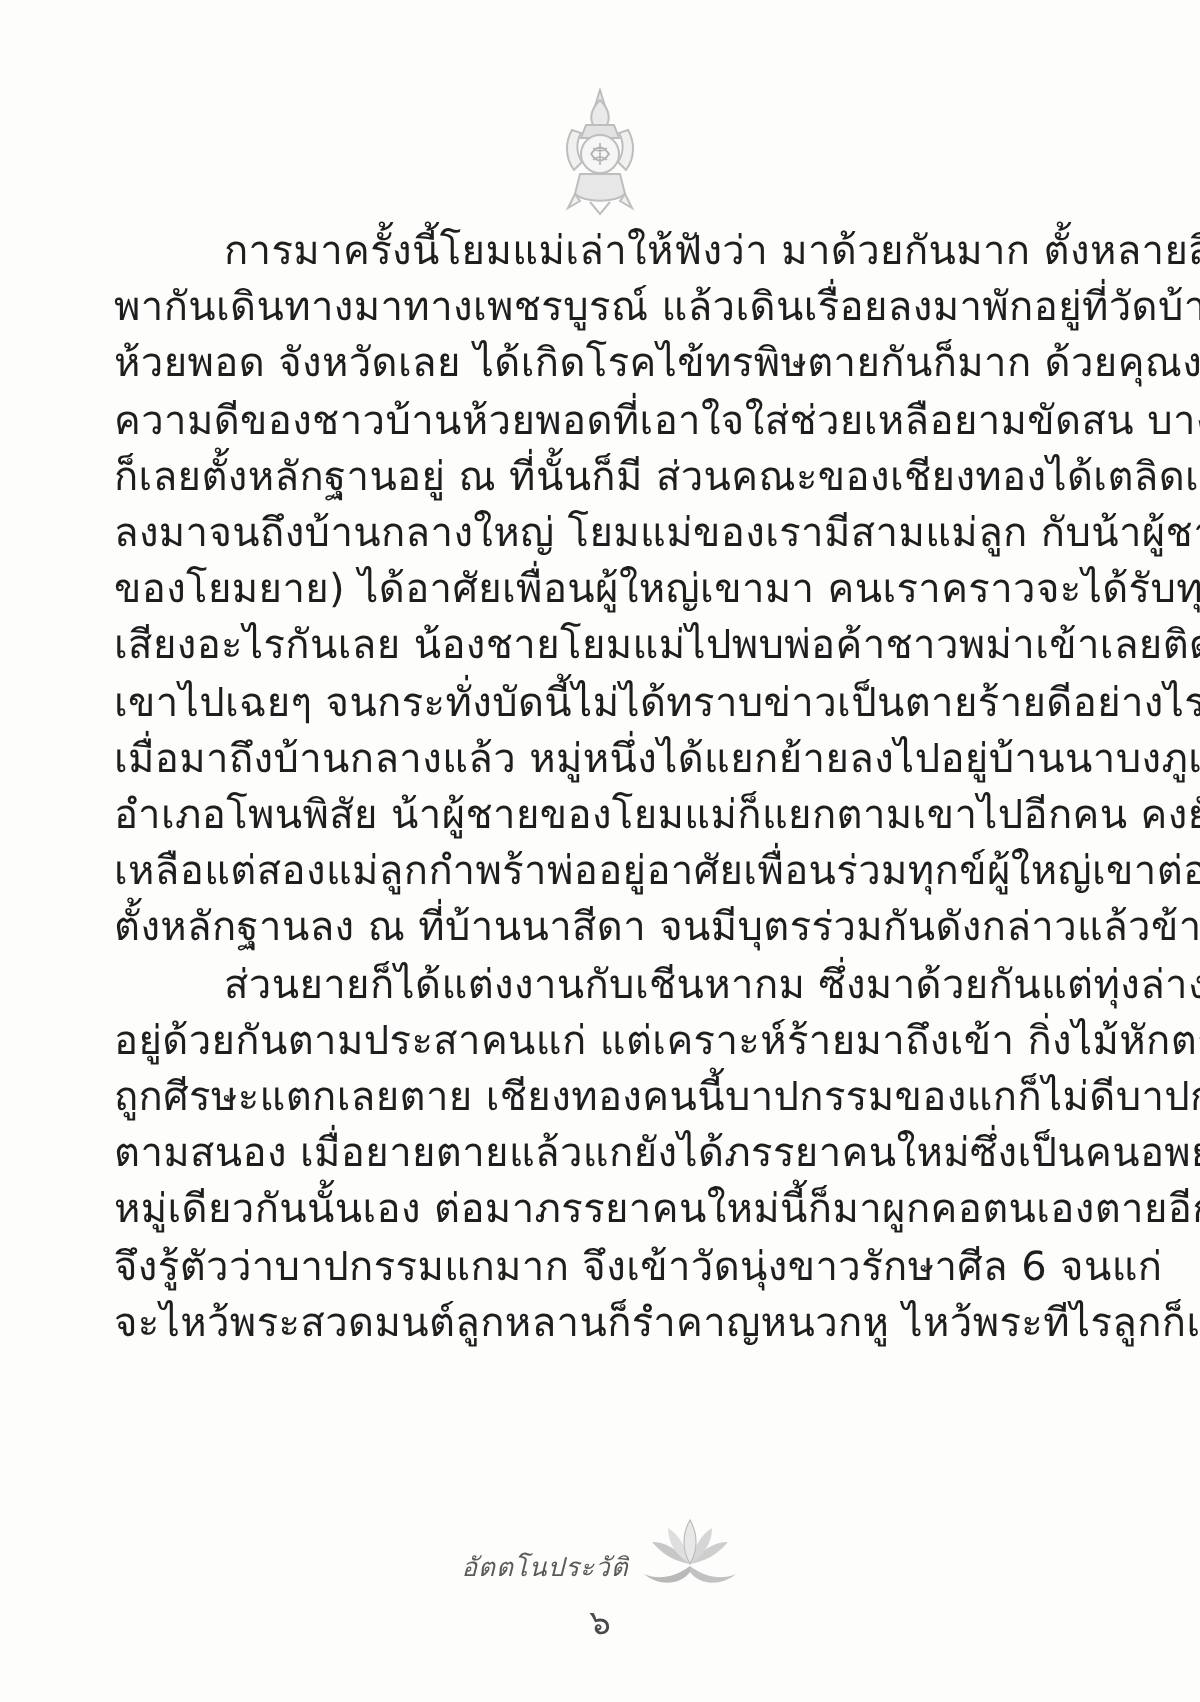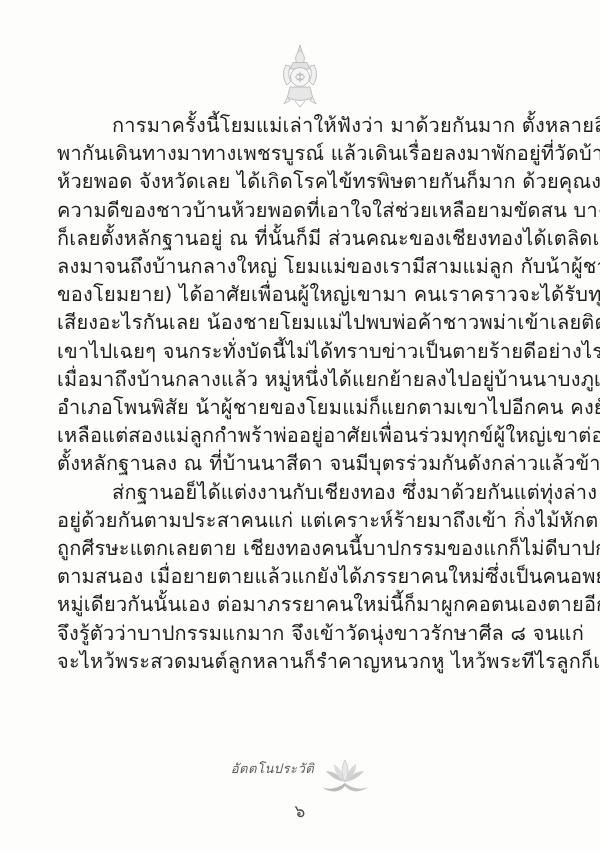--- a/index.html
+++ b/index.html
@@ -5,21 +5,21 @@
   html,body{margin:0;padding:0;background:#e9e9e9;}
   .page{position:relative;width:600px;height:851px;margin:0 auto;background:#fdfdfc;
         font-family:"DejaVu Sans",sans-serif;overflow:hidden;
         box-shadow:0 0 4px rgba(0,0,0,.15);}
   .emblem{position:absolute;top:44px;left:50%;transform:translateX(-50%);opacity:.75;}
   .text-block{position:absolute;left:57px;top:111px;width:492px;color:#1e1e1e;
               font-size:20px;line-height:28.2px;}
   .line{white-space:nowrap;letter-spacing:.2px;}
   .line.indent{padding-left:55px;}
   .footer{position:absolute;left:0;right:0;top:758px;text-align:center;}
-  .footer-row{display:flex;align-items:flex-start;justify-content:center;gap:7px;}
+  .footer-row{display:flex;align-items:flex-end;justify-content:center;gap:7px;}
   .script{font-family:"DejaVu Serif",serif;font-style:italic;font-size:13px;
           color:#5a5a5a;letter-spacing:.5px;}
   .lotus{display:inline-block;line-height:0;}
   .page-number{margin-top:3px;font-size:17px;color:#4a4a4a;}
 </style>
 </head>
 <body>
 
 <div class="page">
 
@@ -49,26 +49,26 @@
       <div class="line">ความดีของชาวบ้านห้วยพอดที่เอาใจใส่ช่วยเหลือยามขัดสน  บางคน</div>
       <div class="line">ก็เลยตั้งหลักฐานอยู่ ณ ที่นั้นก็มี  ส่วนคณะของเชียงทองได้เตลิดเลย</div>
       <div class="line">ลงมาจนถึงบ้านกลางใหญ่ โยมแม่ของเรามีสามแม่ลูก กับน้าผู้ชาย (น้อง</div>
       <div class="line">ของโยมยาย)  ได้อาศัยเพื่อนผู้ใหญ่เขามา  คนเราคราวจะได้รับทุกข์</div>
       <div class="line">เสียงอะไรกันเลย น้องชายโยมแม่ไปพบพ่อค้าชาวพม่าเข้าเลยติดตาม</div>
       <div class="line">เขาไปเฉยๆ  จนกระทั่งบัดนี้ไม่ได้ทราบข่าวเป็นตายร้ายดีอย่างไรเลย</div>
       <div class="line">เมื่อมาถึงบ้านกลางแล้ว  หมู่หนึ่งได้แยกย้ายลงไปอยู่บ้านนาบงภูเผด</div>
       <div class="line">อำเภอโพนพิสัย  น้าผู้ชายของโยมแม่ก็แยกตามเขาไปอีกคน  คงยัง</div>
       <div class="line">เหลือแต่สองแม่ลูกกำพร้าพ่ออยู่อาศัยเพื่อนร่วมทุกข์ผู้ใหญ่เขาต่อไป</div>
       <div class="line">ตั้งหลักฐานลง ณ ที่บ้านนาสีดา จนมีบุตรร่วมกันดังกล่าวแล้วข้างต้น</div>
-      <div class="line indent">ส่กฐานอย็ได้แต่งงานกับเชียงทอง   ซึ่งมาด้วยกันแต่ทุ่งล่าง</div>
+      <div class="line indent">ส่วนยายก็ได้แต่งงานกับเชีนหากม   ซึ่งมาด้วยกันแต่ทุ่งล่าง</div>
       <div class="line">อยู่ด้วยกันตามประสาคนแก่ แต่เคราะห์ร้ายมาถึงเข้า กิ่งไม้หักตกลงมา</div>
       <div class="line">ถูกศีรษะแตกเลยตาย เชียงทองคนนี้บาปกรรมของแกก็ไม่ดีบาปกรรม</div>
       <div class="line">ตามสนอง  เมื่อยายตายแล้วแกยังได้ภรรยาคนใหม่ซึ่งเป็นคนอพยพ</div>
       <div class="line">หมู่เดียวกันนั้นเอง ต่อมาภรรยาคนใหม่นี้ก็มาผูกคอตนเองตายอีก แก</div>
-      <div class="line">จึงรู้ตัวว่าบาปกรรมแกมาก  จึงเข้าวัดนุ่งขาวรักษาศีล ๘ จนแก่</div>
+      <div class="line">จึงรู้ตัวว่าบาปกรรมแกมาก  จึงเข้าวัดนุ่งขาวรักษาศีล 6 จนแก่</div>
       <div class="line">จะไหว้พระสวดมนต์ลูกหลานก็รำคาญหนวกหู ไหว้พระทีไรลูกก็เอ็ดเอา</div>
     </div>
 
   <div class="footer">
     <div class="footer-row">
       <span class="script">อัตตโนประวัติ</span>
       <span class="lotus">
         <svg width="48" height="36" viewBox="0 0 48 36">
           <path d="M24 25 C16 31 8 32 1 29 C8 35 19 35 24 28 Z" fill="#b9b9b9"></path>
           <path d="M24 25 C32 31 40 32 47 29 C40 35 29 35 24 28 Z" fill="#c2c2c2"></path>

